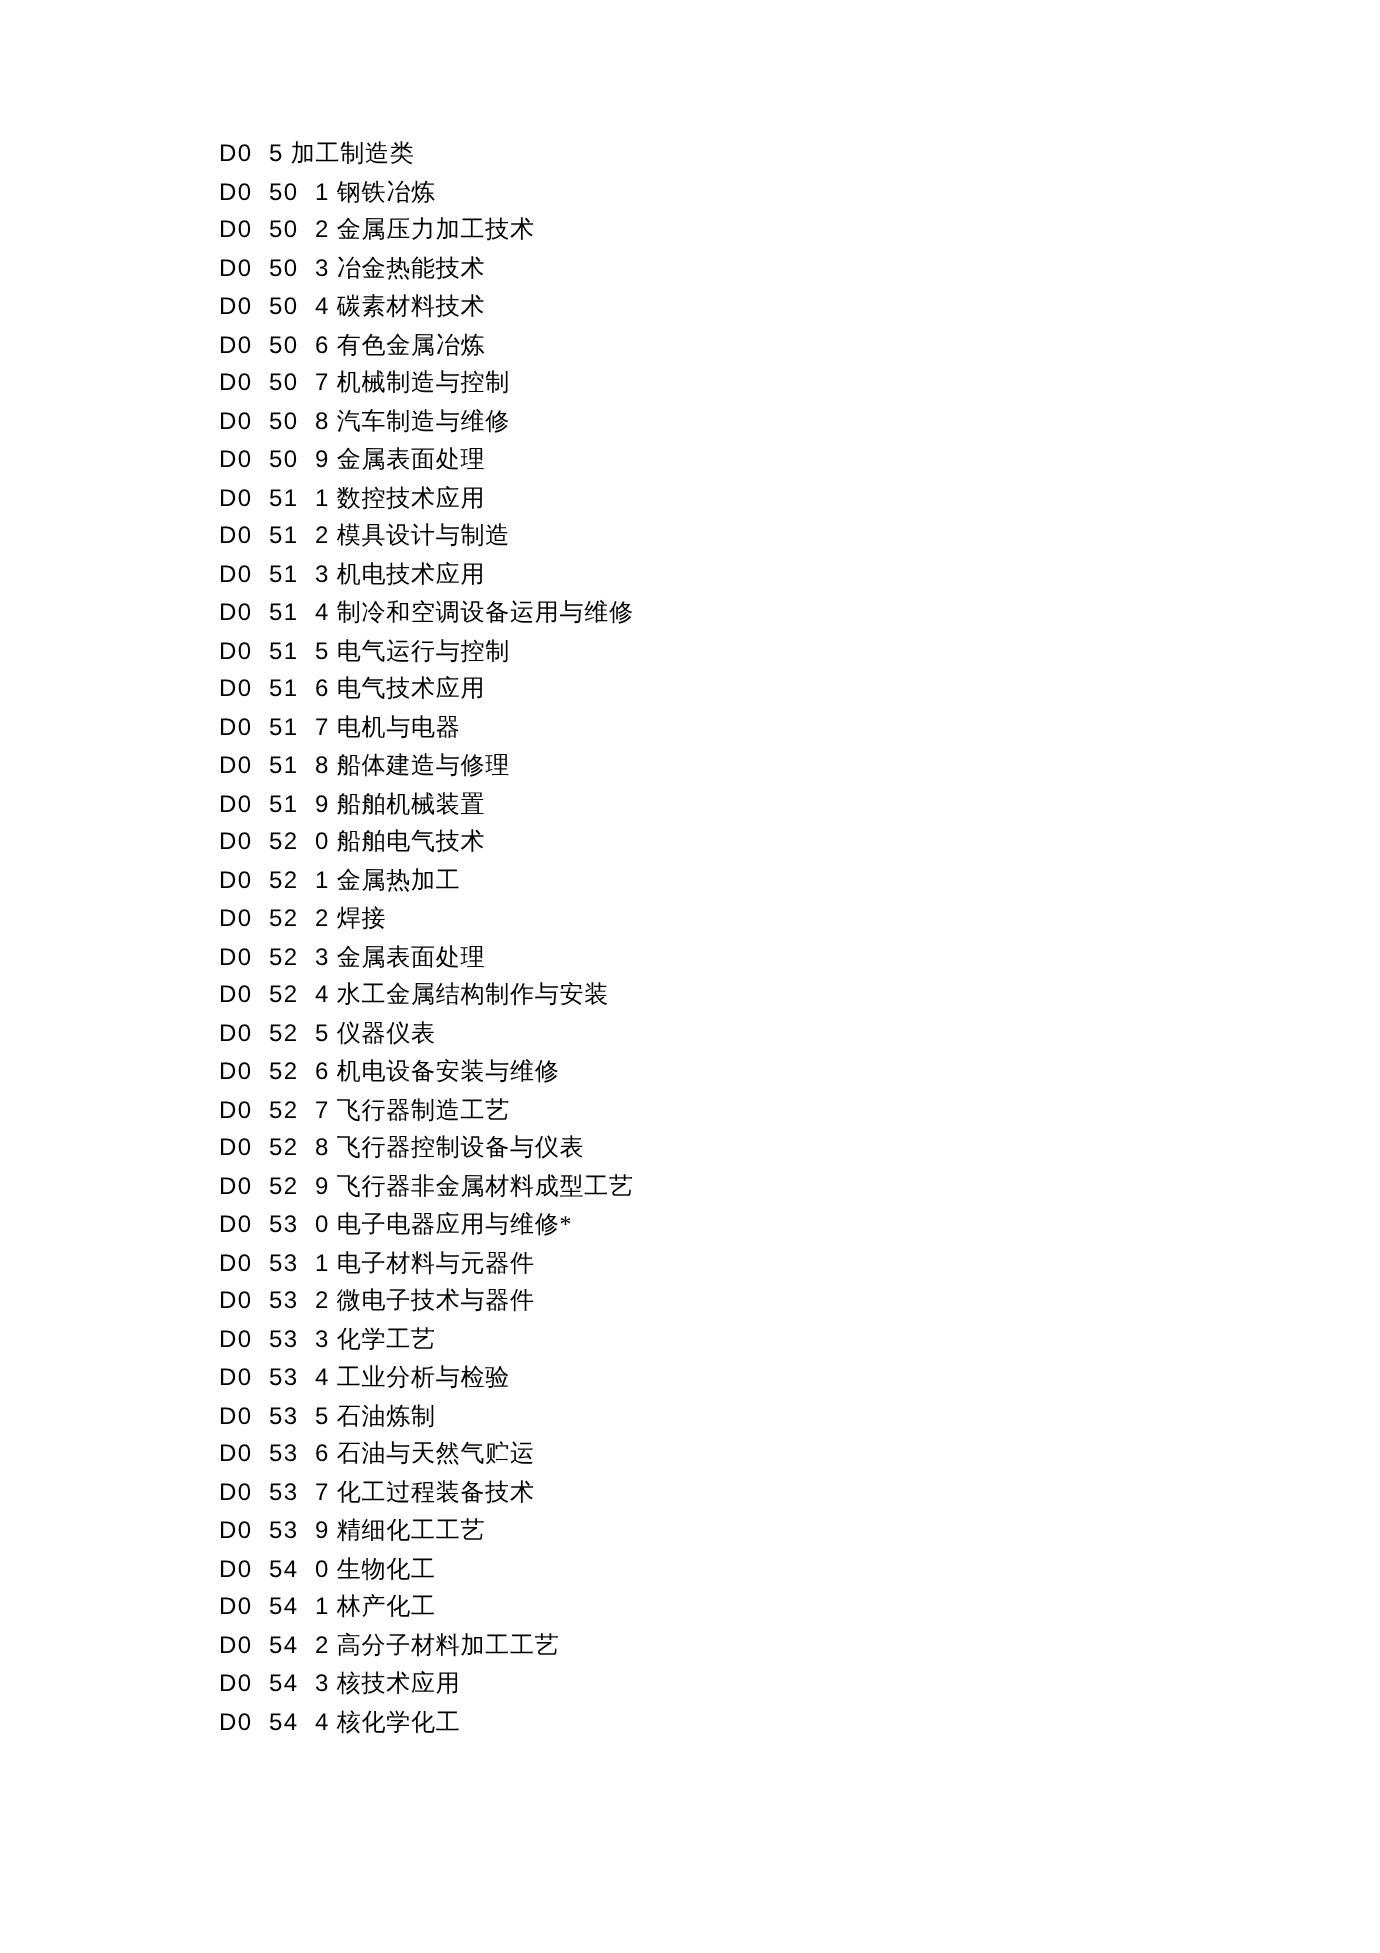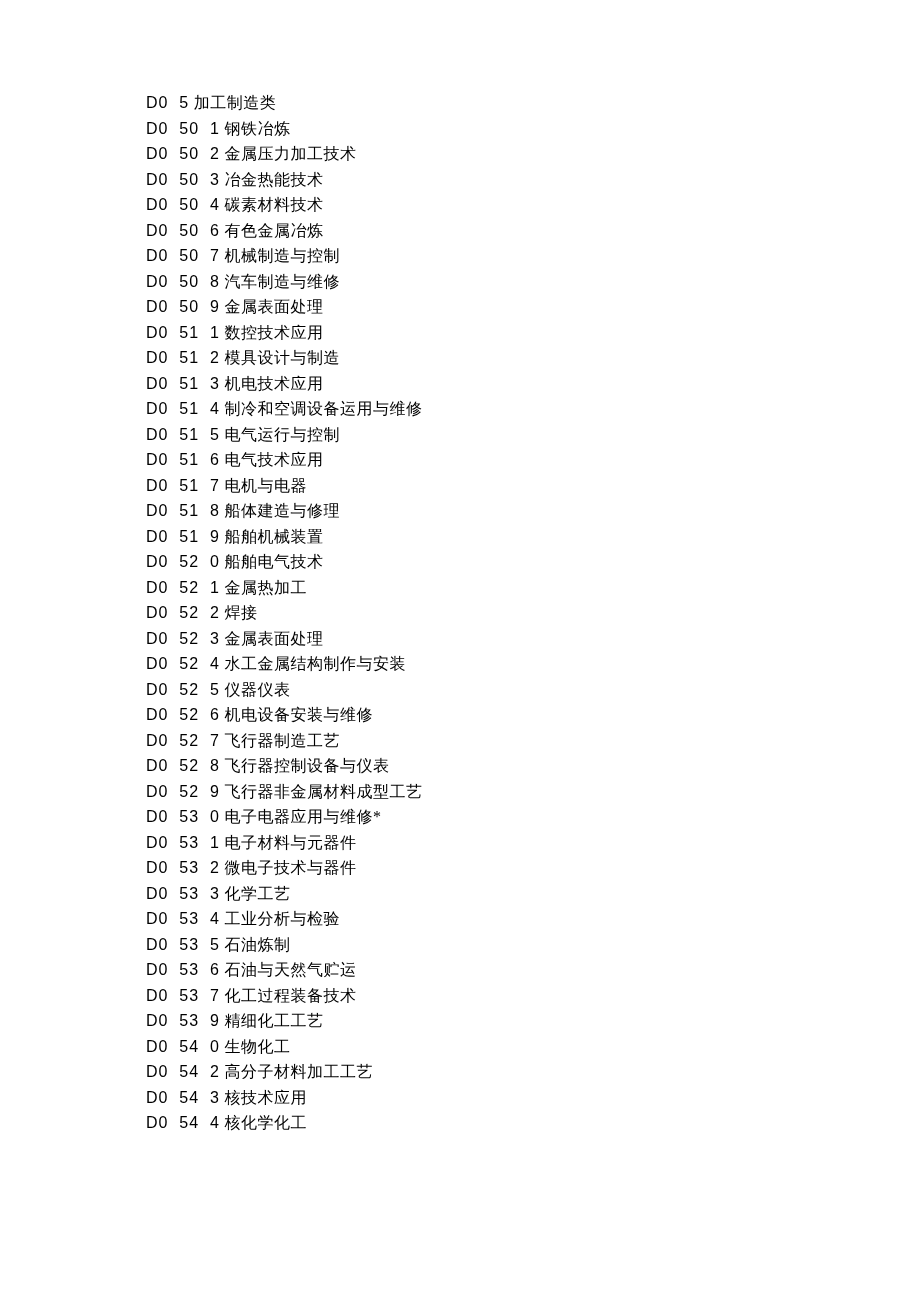--- a/index.html
+++ b/index.html
@@ -60,16 +60,17 @@
     <div class="line"><span class="code-part">D0  53  0</span> <span>电子电器应用与维修*</span></div>
     <div class="line"><span class="code-part">D0  53  1</span> <span>电子材料与元器件</span></div>
     <div class="line"><span class="code-part">D0  53  2</span> <span>微电子技术与器件</span></div>
     <div class="line"><span class="code-part">D0  53  3</span> <span>化学工艺</span></div>
     <div class="line"><span class="code-part">D0  53  4</span> <span>工业分析与检验</span></div>
     <div class="line"><span class="code-part">D0  53  5</span> <span>石油炼制</span></div>
     <div class="line"><span class="code-part">D0  53  6</span> <span>石油与天然气贮运</span></div>
     <div class="line"><span class="code-part">D0  53  7</span> <span>化工过程装备技术</span></div>
     <div class="line"><span class="code-part">D0  53  9</span> <span>精细化工工艺</span></div>
     <div class="line"><span class="code-part">D0  54  0</span> <span>生物化工</span></div>
+    <div class="line"><span class="code-part">D0  54  1</span> <span>林产化工</span></div>
     <div class="line"><span class="code-part">D0  54  2</span> <span>高分子材料加工工艺</span></div>
     <div class="line"><span class="code-part">D0  54  3</span> <span>核技术应用</span></div>
     <div class="line"><span class="code-part">D0  54  4</span> <span>核化学化工</span></div>
   </div>
 
 </body></html>

